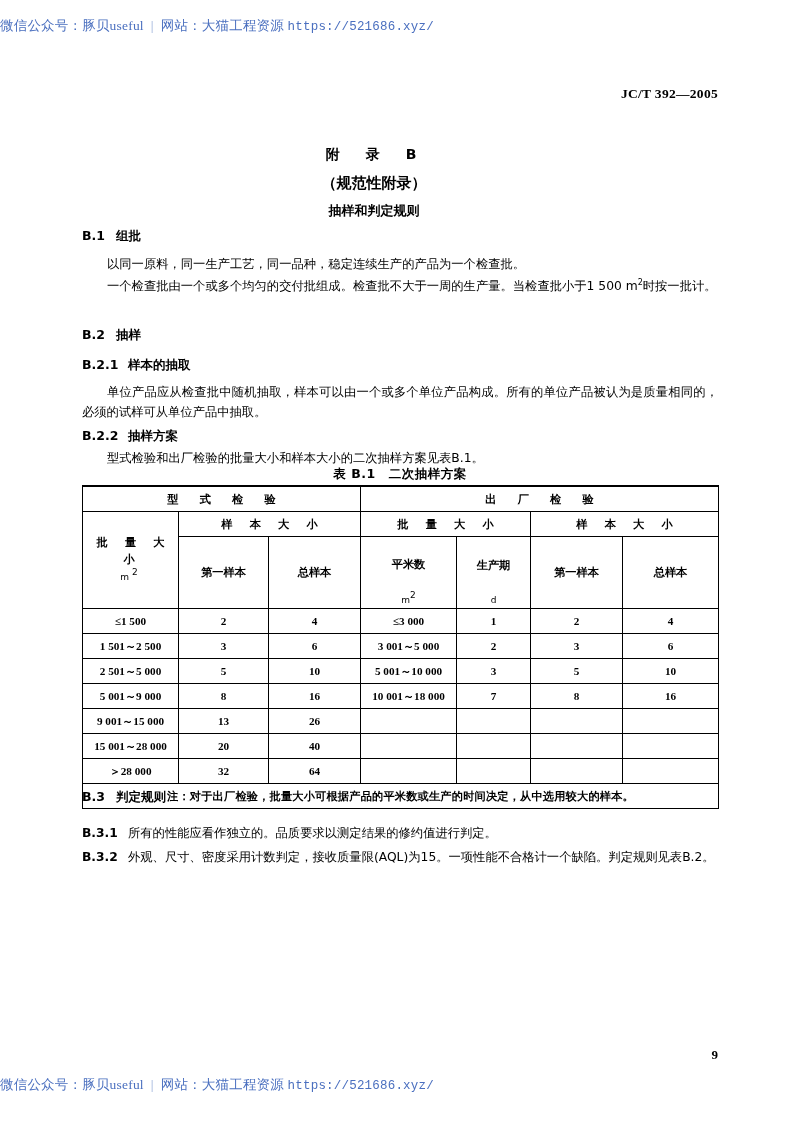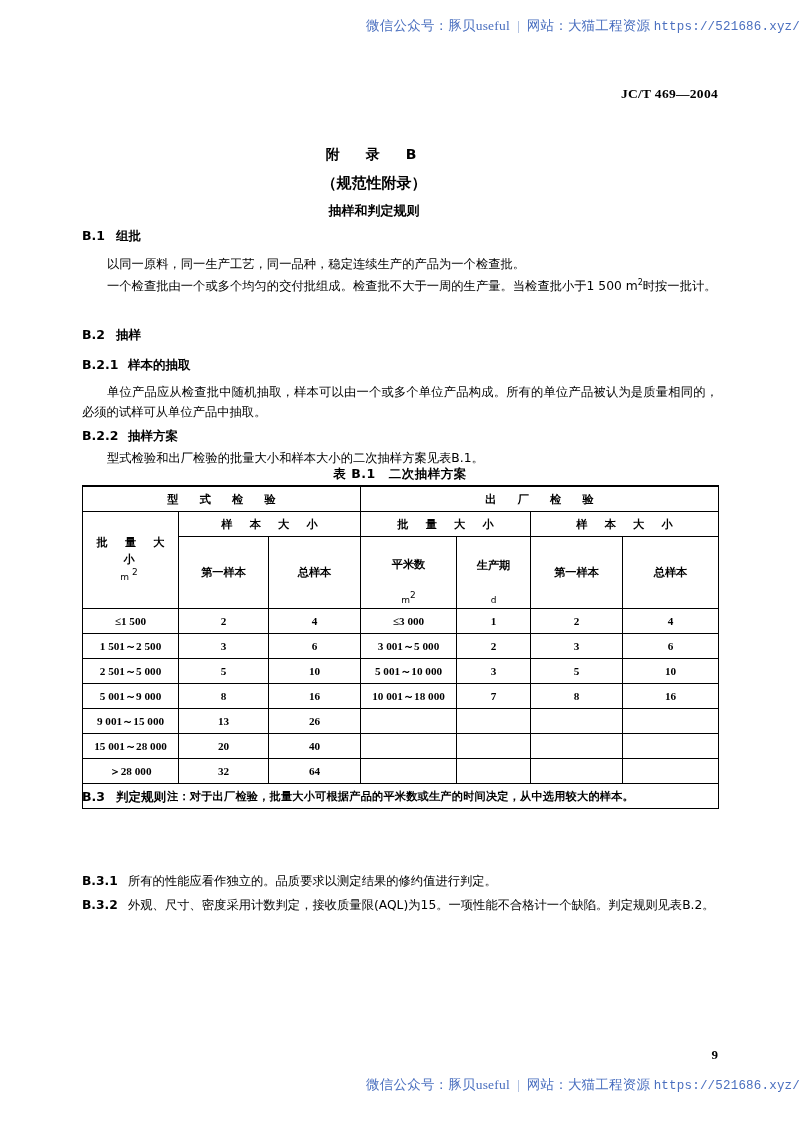--- a/index.html
+++ b/index.html
@@ -21,21 +21,21 @@
     inset: 0;
     width: 800px;
     height: 1125px;
   }
 
   
   .watermark {
     position: absolute;
     left: 0;
     width: 800px;
-    text-align: right;
+    text-align: left;
     color: #4a6fbf;
     font-size: 13.5px;
     letter-spacing: 0.2px;
     white-space: nowrap;
   }
   .watermark-top { top: 17px; }
   .watermark-bottom { top: 1076px; }
   .wm-sep {
     color: #93aad6;
     padding: 0 7px;
@@ -104,21 +104,20 @@
     font-size: 12.3px;
     line-height: 20px;
     text-align: justify;
     font-family: "DejaVu Sans", "Liberation Sans", sans-serif;
   }
   .para-indent { text-indent: 25px; }
   .para-hang {
     font-size: 12.3px;
     line-height: 20px;
     text-align: justify;
-    margin-top: 48px;
   }
   .para-hang .lbl {
     font-weight: bold;
     display: inline-block;
     min-width: 46px;
   }
   sup {
     font-size: 8px;
     vertical-align: super;
     line-height: 0;
@@ -221,21 +220,21 @@
 </style>
 </head>
 <body>
 
 <div class="page">
 
   <div class="watermark watermark-top">
     <span>微信公众号：</span><span>豚贝useful</span><span class="wm-sep">|</span><span>网站：</span><span>大猫工程资源</span>&nbsp;<span class="wm-url">https://521686.xyz/</span>
   </div>
 
-  <div class="std-code">JC/T 469—2004</div>
+  <div class="std-code">JC/T 392—2005</div>
 
   <div class="annex-block">
     <div class="annex-title">附　录　B</div>
     <div class="annex-sub">（规范性附录）</div>
     <div class="annex-name">抽样和判定规则</div>
   </div>
 
   <div class="clause" style="top:228px;">
     <div class="clause-head"><span class="num">B.1</span><span>组批</span></div>
   </div>

